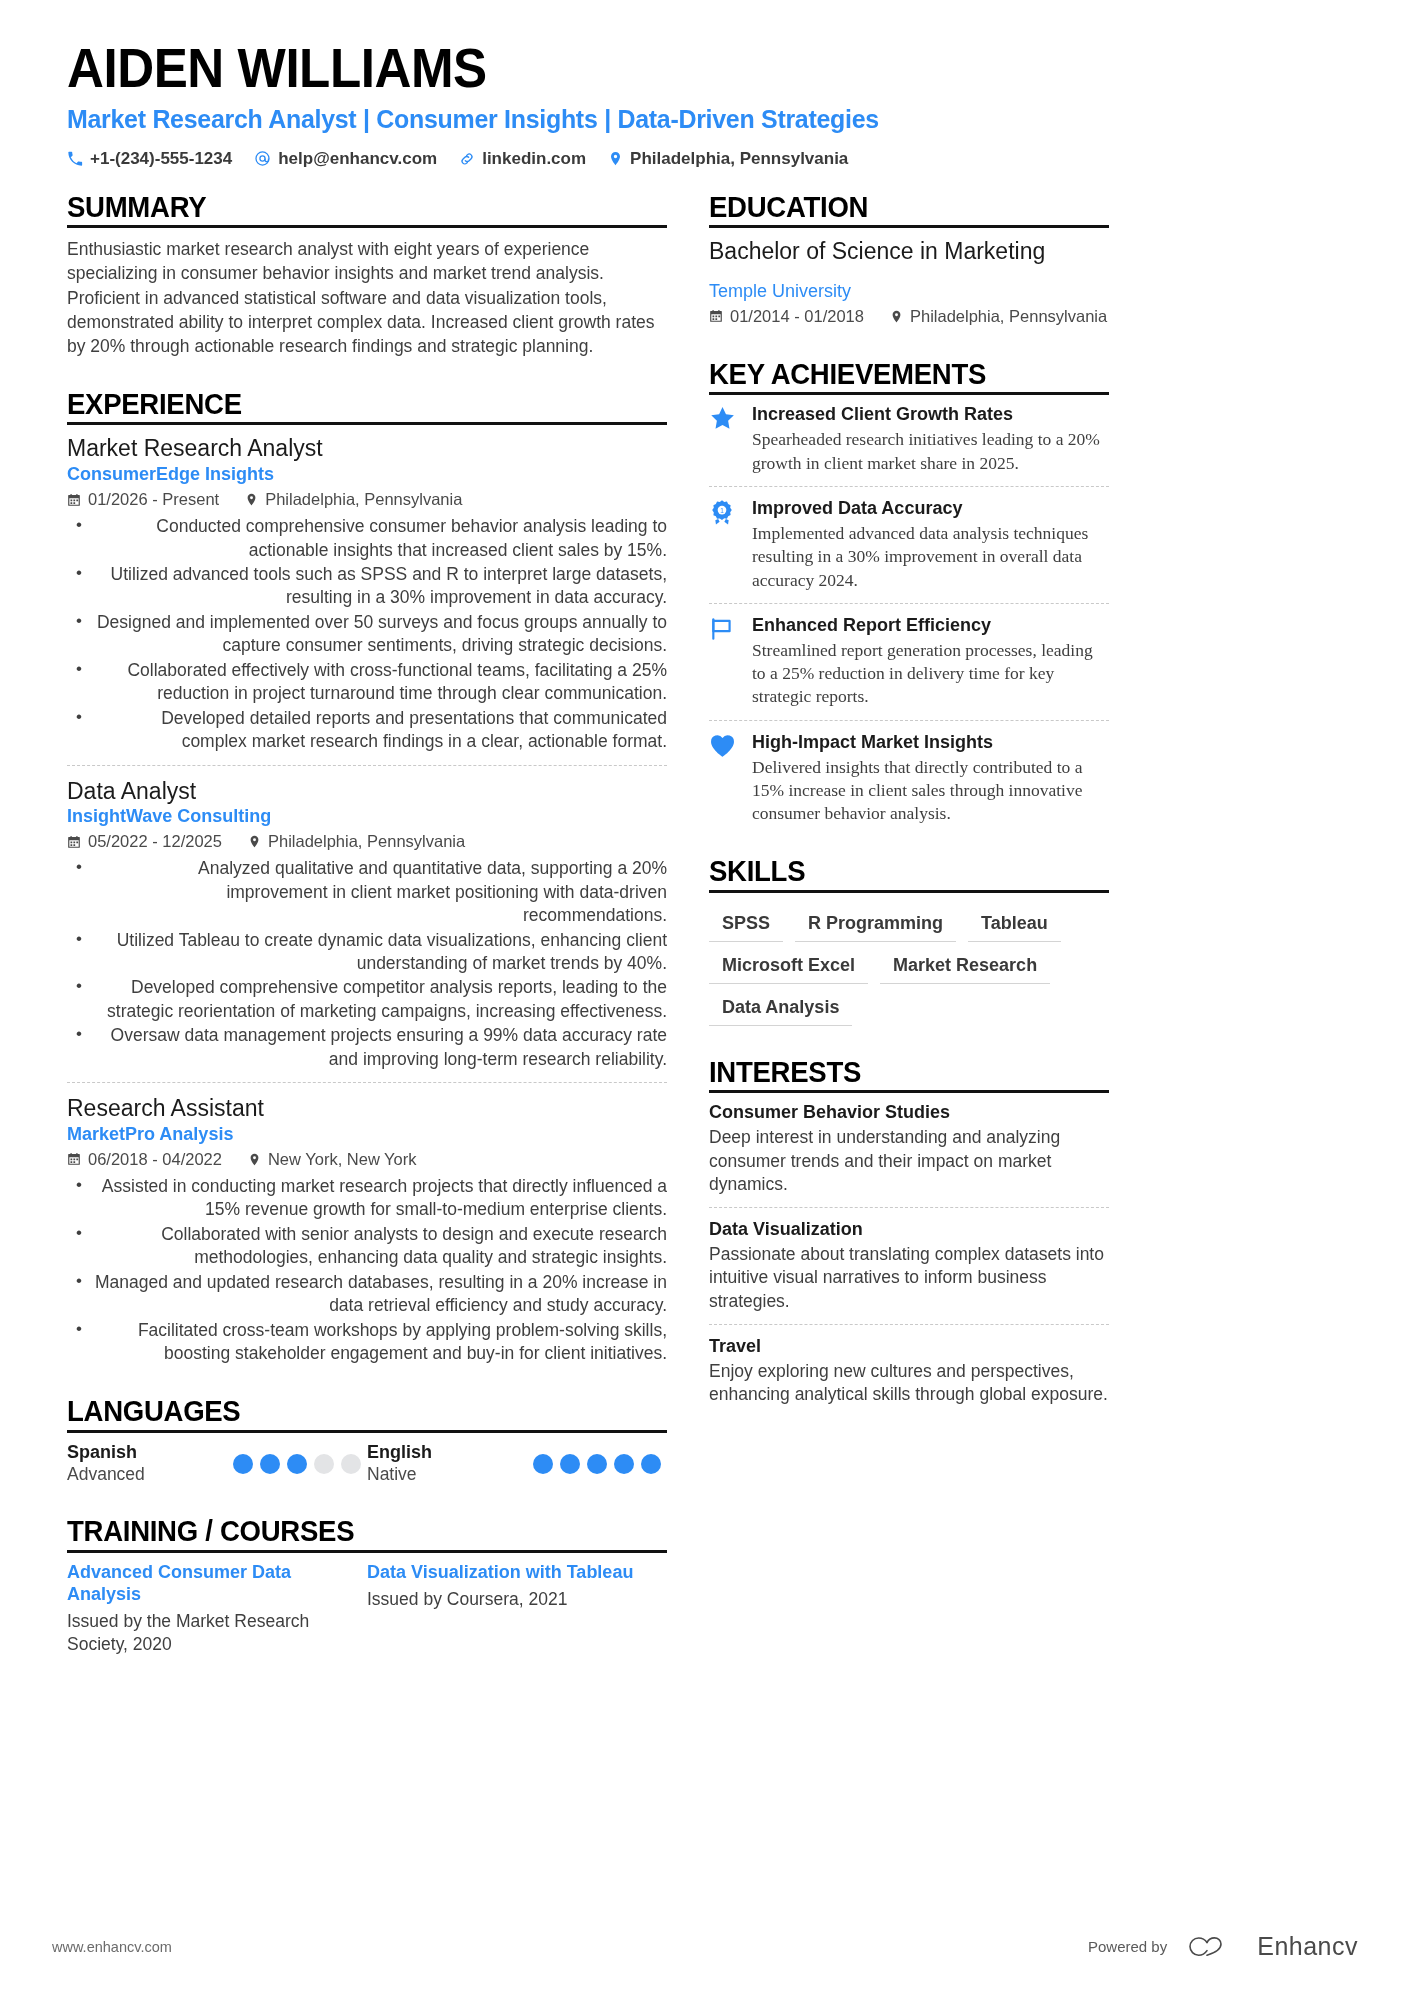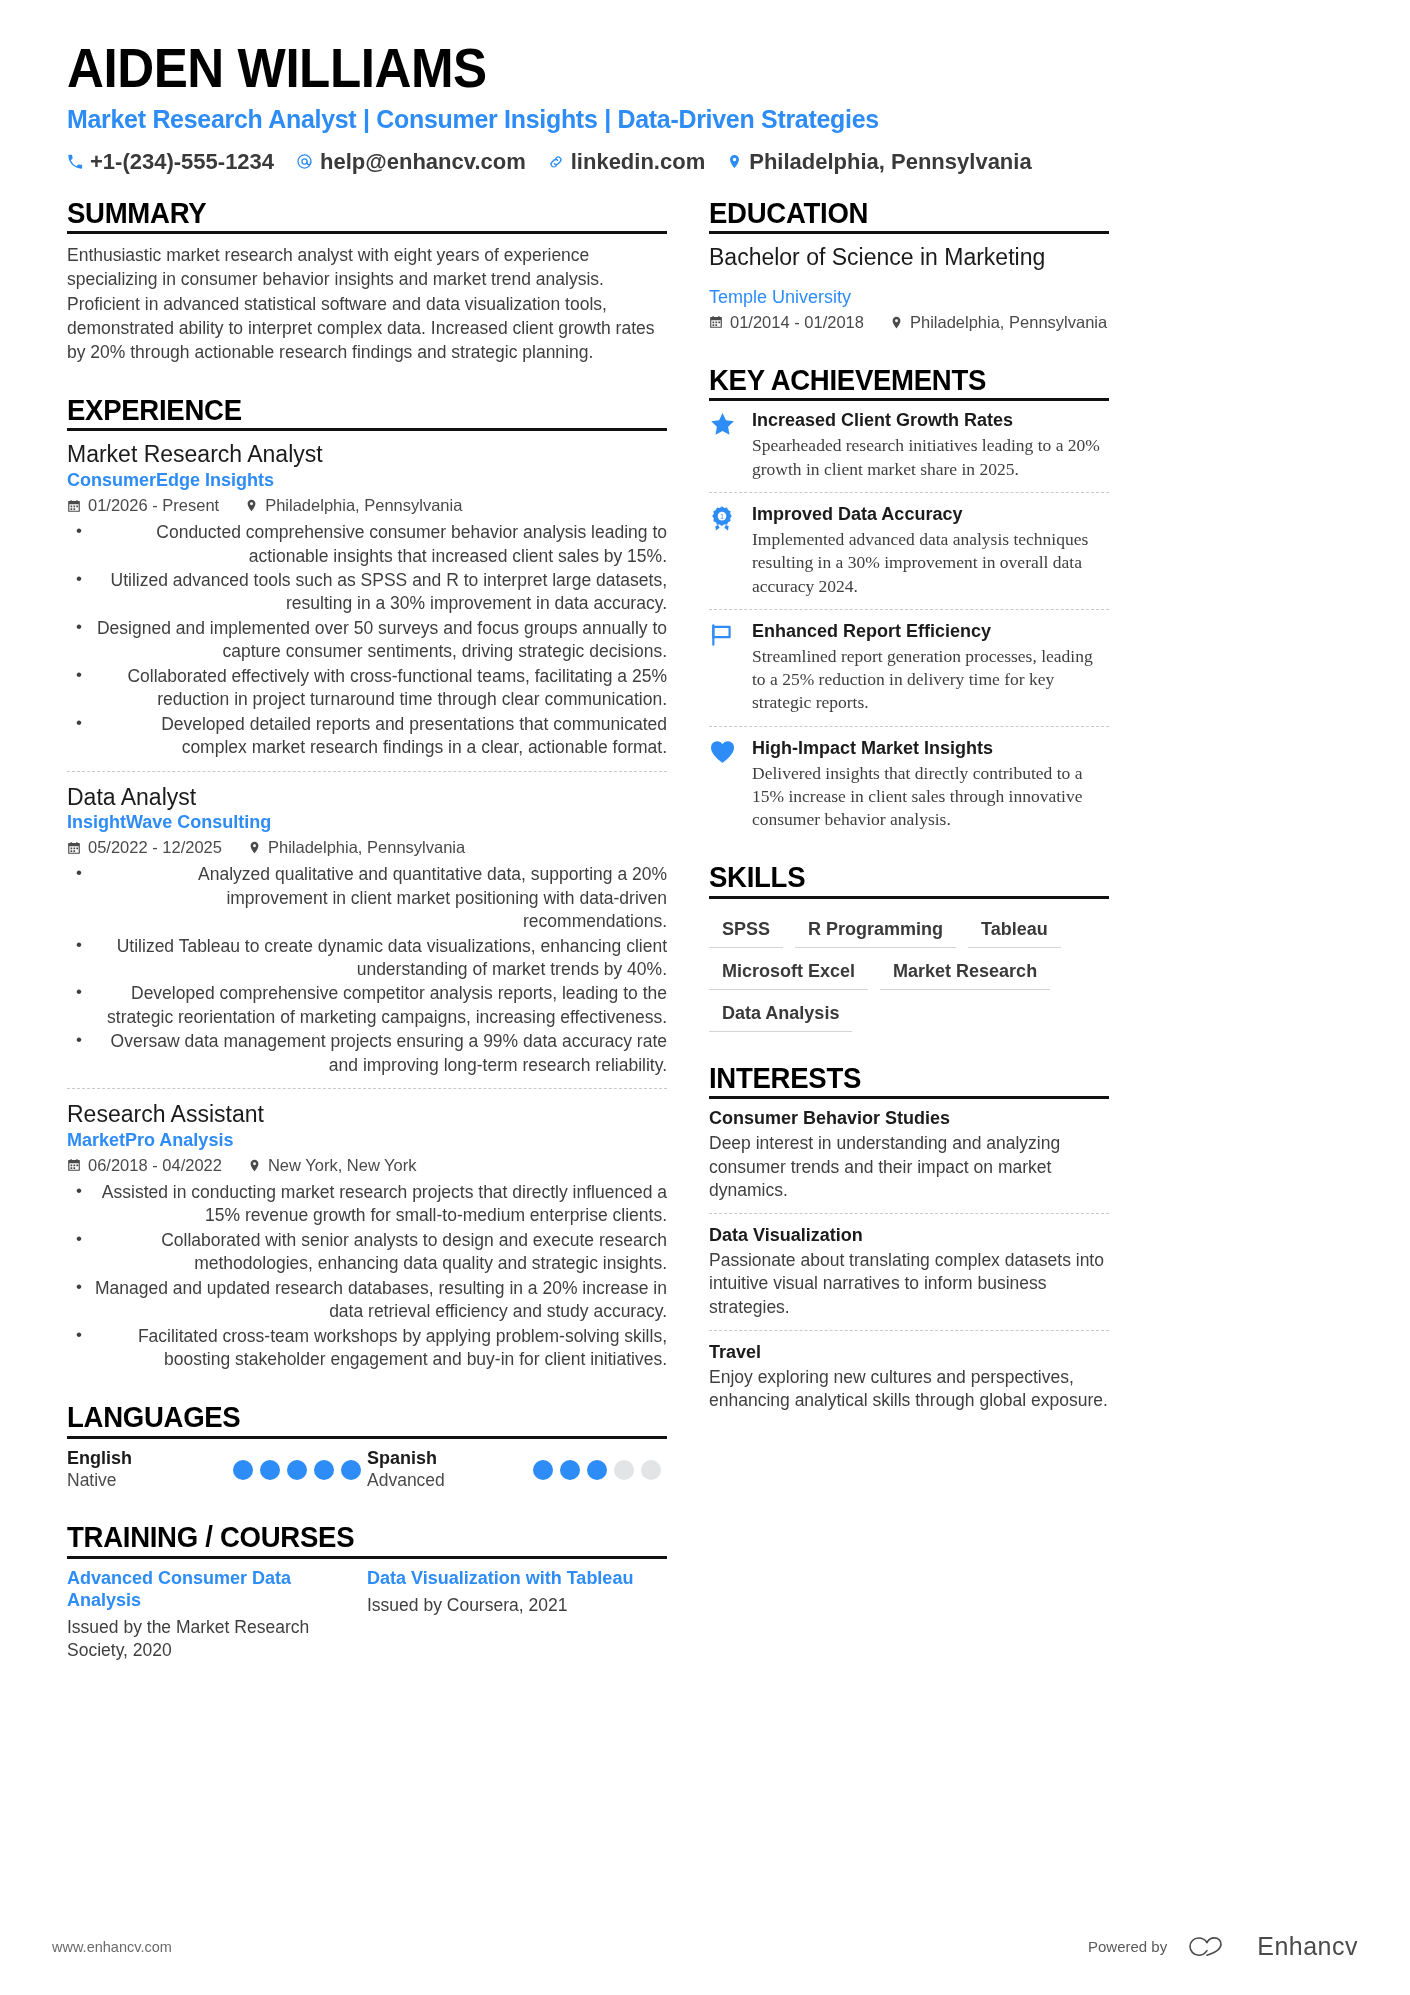--- a/index.html
+++ b/index.html
@@ -35,21 +35,21 @@
     color: #2d8cf5;
     letter-spacing: -0.3px;
     transform: scaleX(0.96);
     transform-origin: left center;
   }
   .contact-row {
     margin-top: 14px;
     display: flex;
     align-items: center;
     gap: 22px;
-    font-size: 22px;
+    font-size: 17px;
     font-weight: 700;
     color: #3a3a3a;
   }
   .contact-item { display: flex; align-items: center; gap: 7px; }
   .c-ico { color: #2d8cf5; display: inline-flex; align-items: center; }
   .c-ico svg { display: block; }
 
   
   .cols { display: flex; margin-top: 22px; gap: 42px; }
   .col-left { width: 600px; flex: none; }
@@ -341,43 +341,43 @@
 
       <div class="sec-gap"></div>
 
       <div class="sec">
         <div class="sec-title">LANGUAGES</div>
         <div class="sec-rule"></div>
         <div class="lang-grid">
 
           <div class="lang-cell">
             <div class="lang-text">
+              <div class="lang-name">Spanish</div>
+              <div class="lang-level">Advanced</div>
+            </div>
+            <div class="dots">
+              <span class="dot on"></span>
+              <span class="dot on"></span>
+              <span class="dot on"></span>
+              <span class="dot"></span>
+              <span class="dot"></span>
+            </div>
+          </div>
+
+          <div class="lang-cell">
+            <div class="lang-text">
               <div class="lang-name">English</div>
               <div class="lang-level">Native</div>
             </div>
             <div class="dots">
               <span class="dot on"></span>
               <span class="dot on"></span>
               <span class="dot on"></span>
               <span class="dot on"></span>
               <span class="dot on"></span>
-            </div>
-          </div>
-
-          <div class="lang-cell">
-            <div class="lang-text">
-              <div class="lang-name">Spanish</div>
-              <div class="lang-level">Advanced</div>
-            </div>
-            <div class="dots">
-              <span class="dot on"></span>
-              <span class="dot on"></span>
-              <span class="dot on"></span>
-              <span class="dot"></span>
-              <span class="dot"></span>
             </div>
           </div>
 
         </div>
       </div>
 
       <div class="sec-gap"></div>
 
       <div class="sec">
         <div class="sec-title">TRAINING / COURSES</div>

